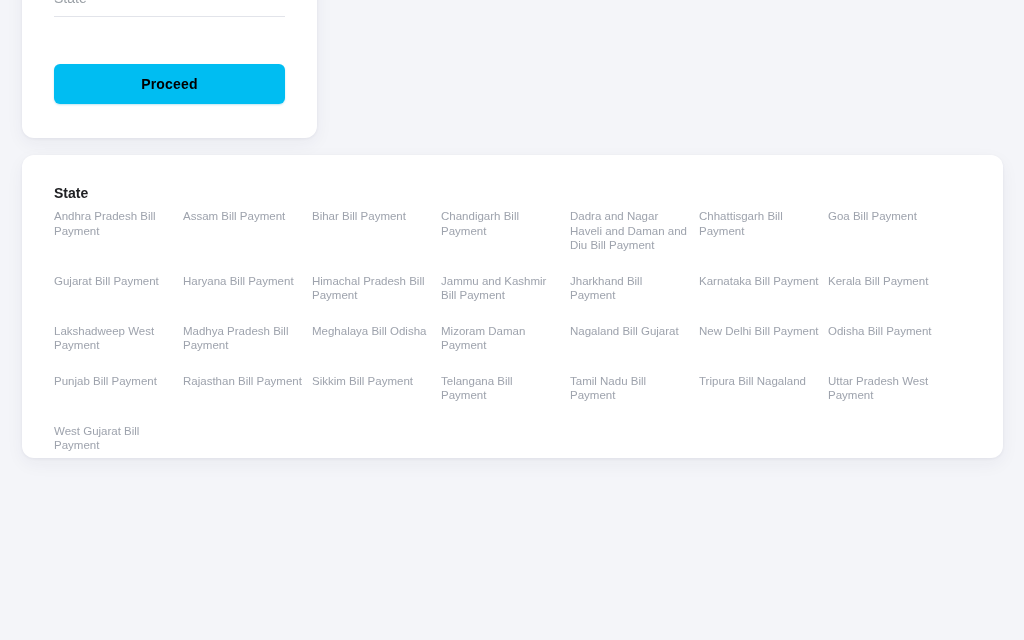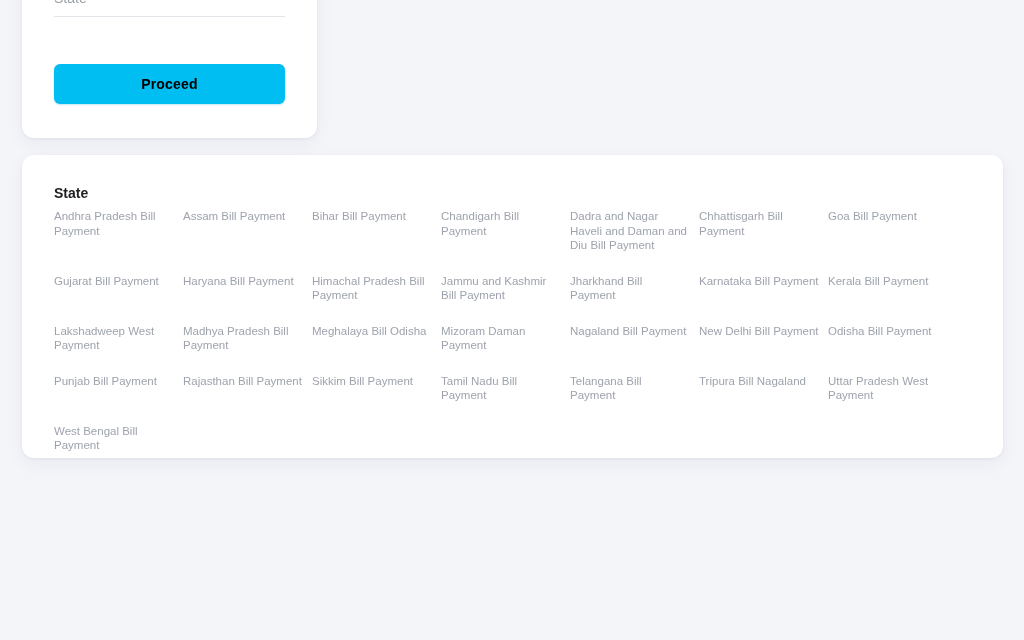--- a/index.html
+++ b/index.html
@@ -131,25 +131,25 @@
       <a class="state-link">Haryana Bill Payment</a>
       <a class="state-link">Himachal Pradesh Bill Payment</a>
       <a class="state-link">Jammu and Kashmir Bill Payment</a>
       <a class="state-link">Jharkhand Bill Payment</a>
       <a class="state-link">Karnataka Bill Payment</a>
       <a class="state-link">Kerala Bill Payment</a>
       <a class="state-link">Lakshadweep West Payment</a>
       <a class="state-link">Madhya Pradesh Bill Payment</a>
       <a class="state-link">Meghalaya Bill Odisha</a>
       <a class="state-link">Mizoram Daman Payment</a>
-      <a class="state-link">Nagaland Bill Payment</a>
+      <a class="state-link">Nagaland Bill Gujarat</a>
       <a class="state-link">New Delhi Bill Payment</a>
       <a class="state-link">Odisha Bill Payment</a>
       <a class="state-link">Punjab Bill Payment</a>
       <a class="state-link">Rajasthan Bill Payment</a>
       <a class="state-link">Sikkim Bill Payment</a>
+      <a class="state-link">Telangana Bill Payment</a>
       <a class="state-link">Tamil Nadu Bill Payment</a>
-      <a class="state-link">Telangana Bill Payment</a>
       <a class="state-link">Tripura Bill Nagaland</a>
       <a class="state-link">Uttar Pradesh West Payment</a>
-      <a class="state-link">West Bengal Bill Payment</a>
+      <a class="state-link">West Gujarat Bill Payment</a>
     </div>
 </div>
 
 </body></html>

